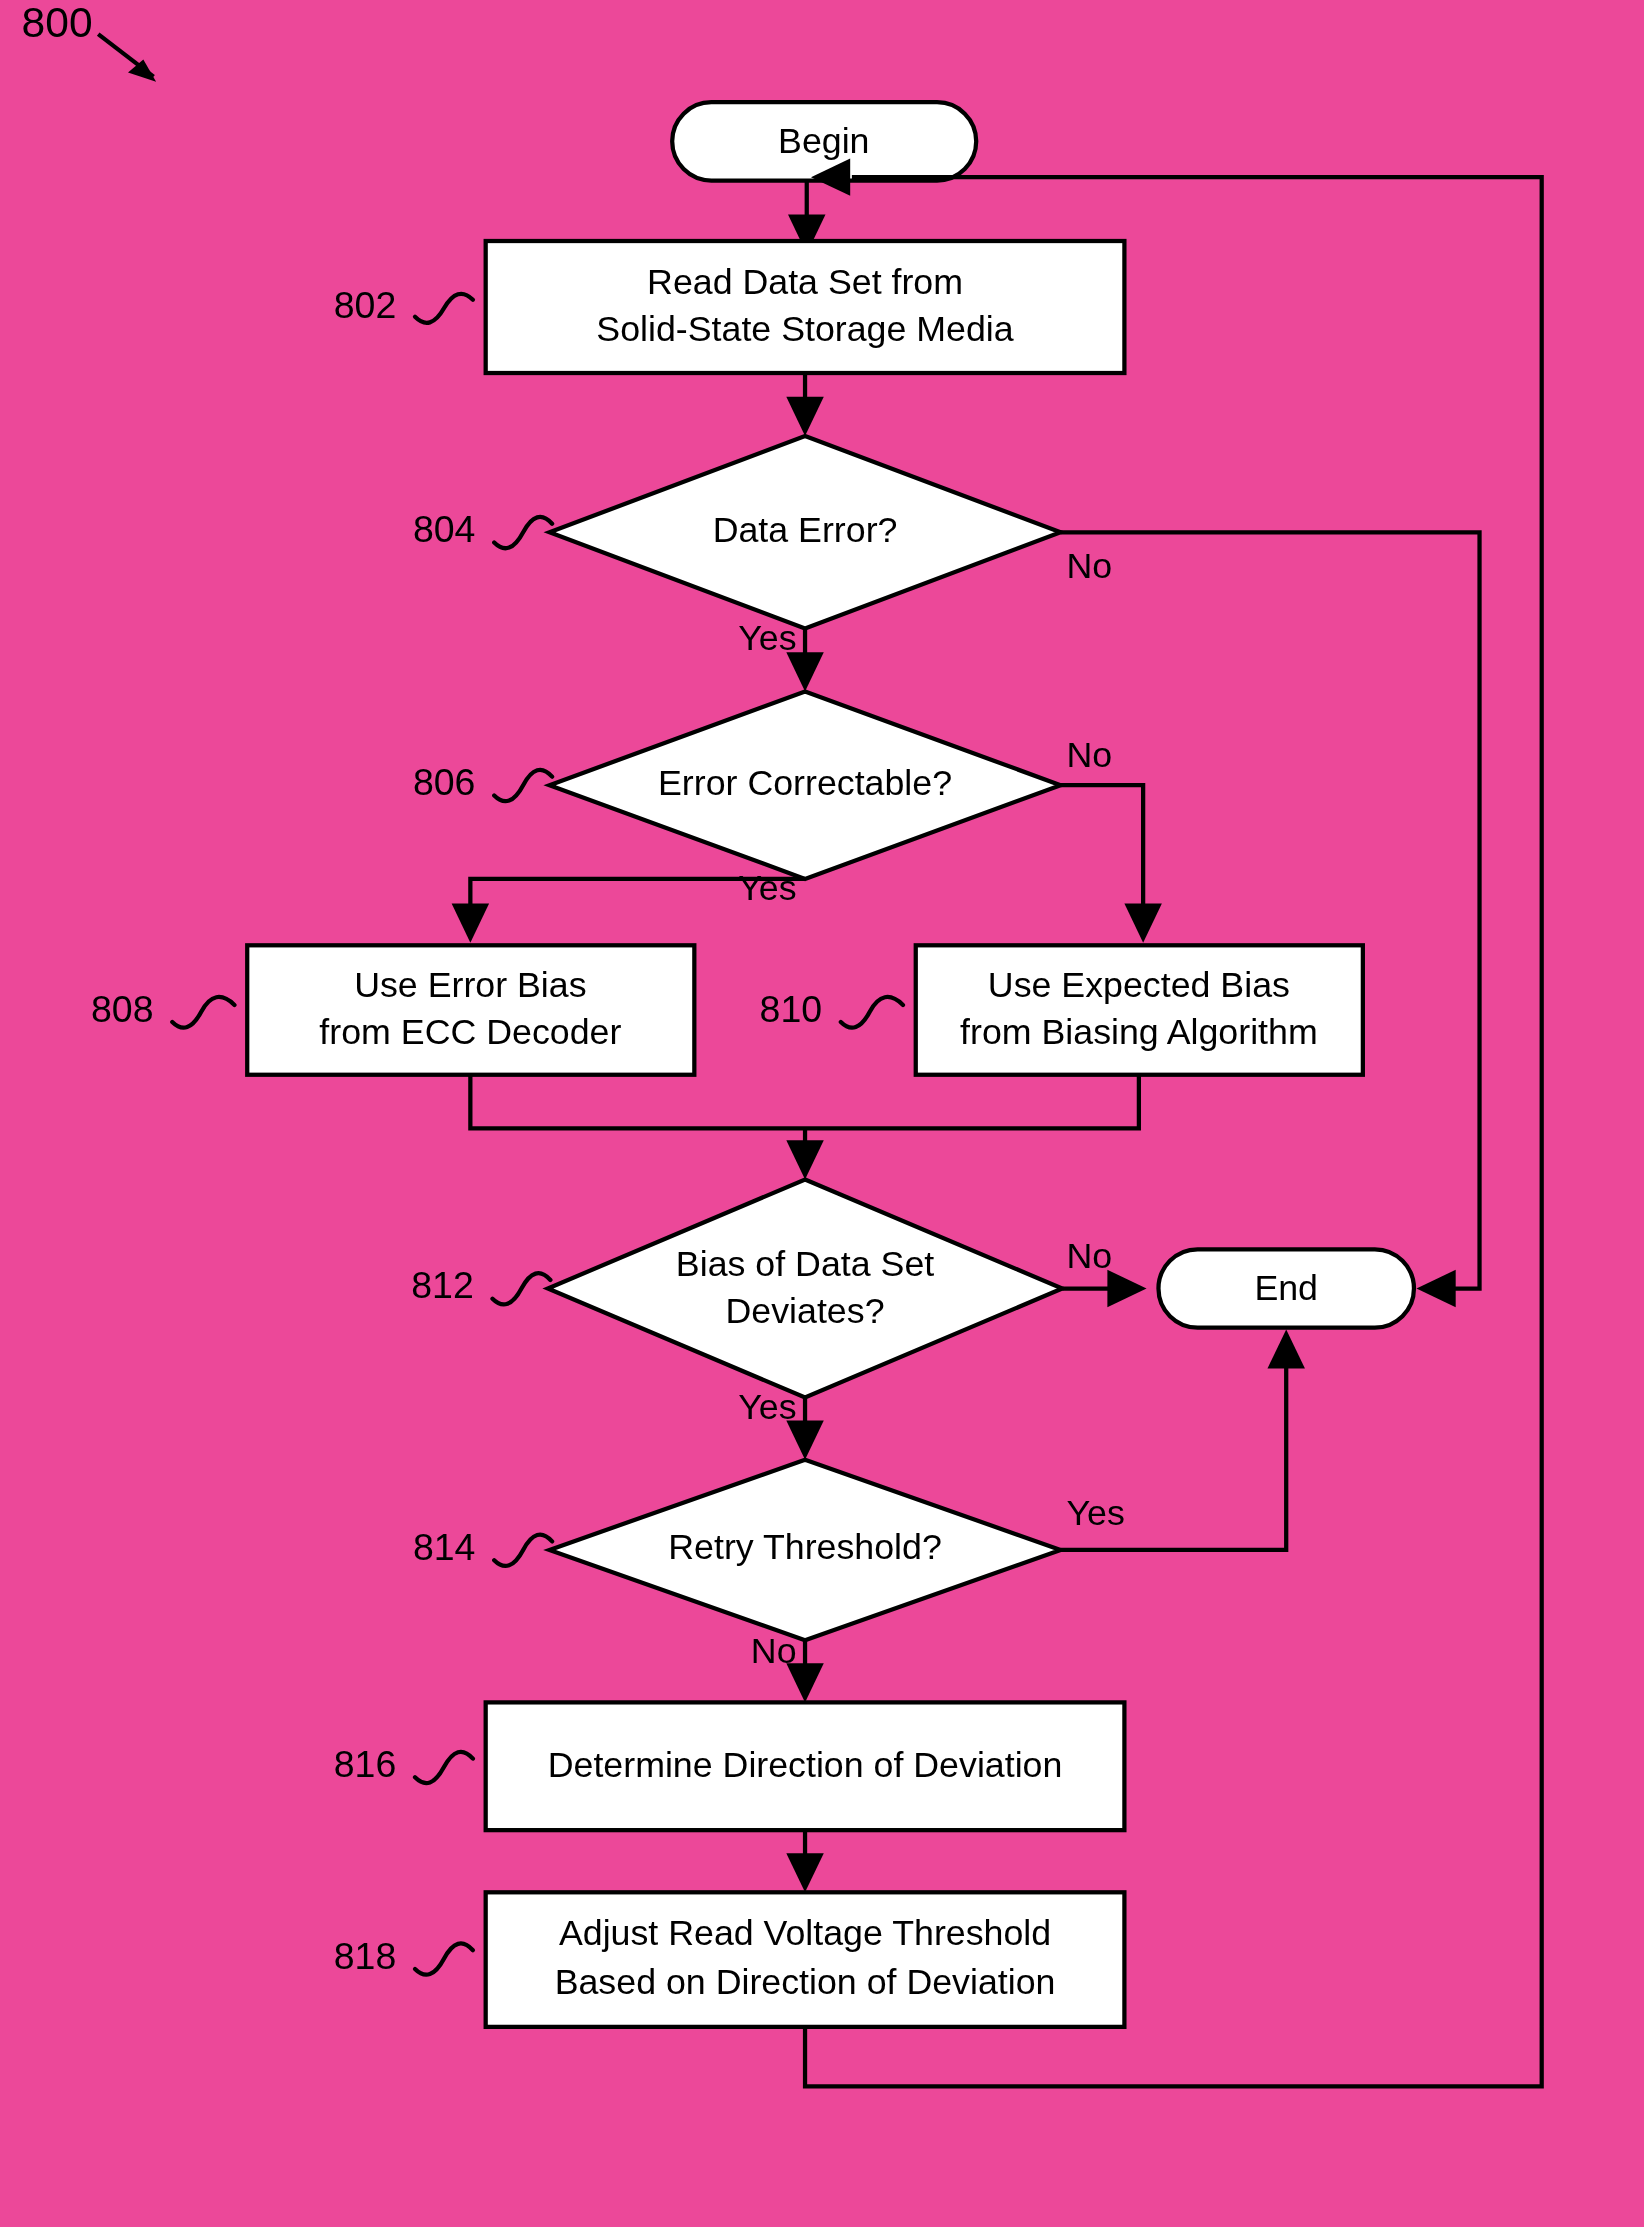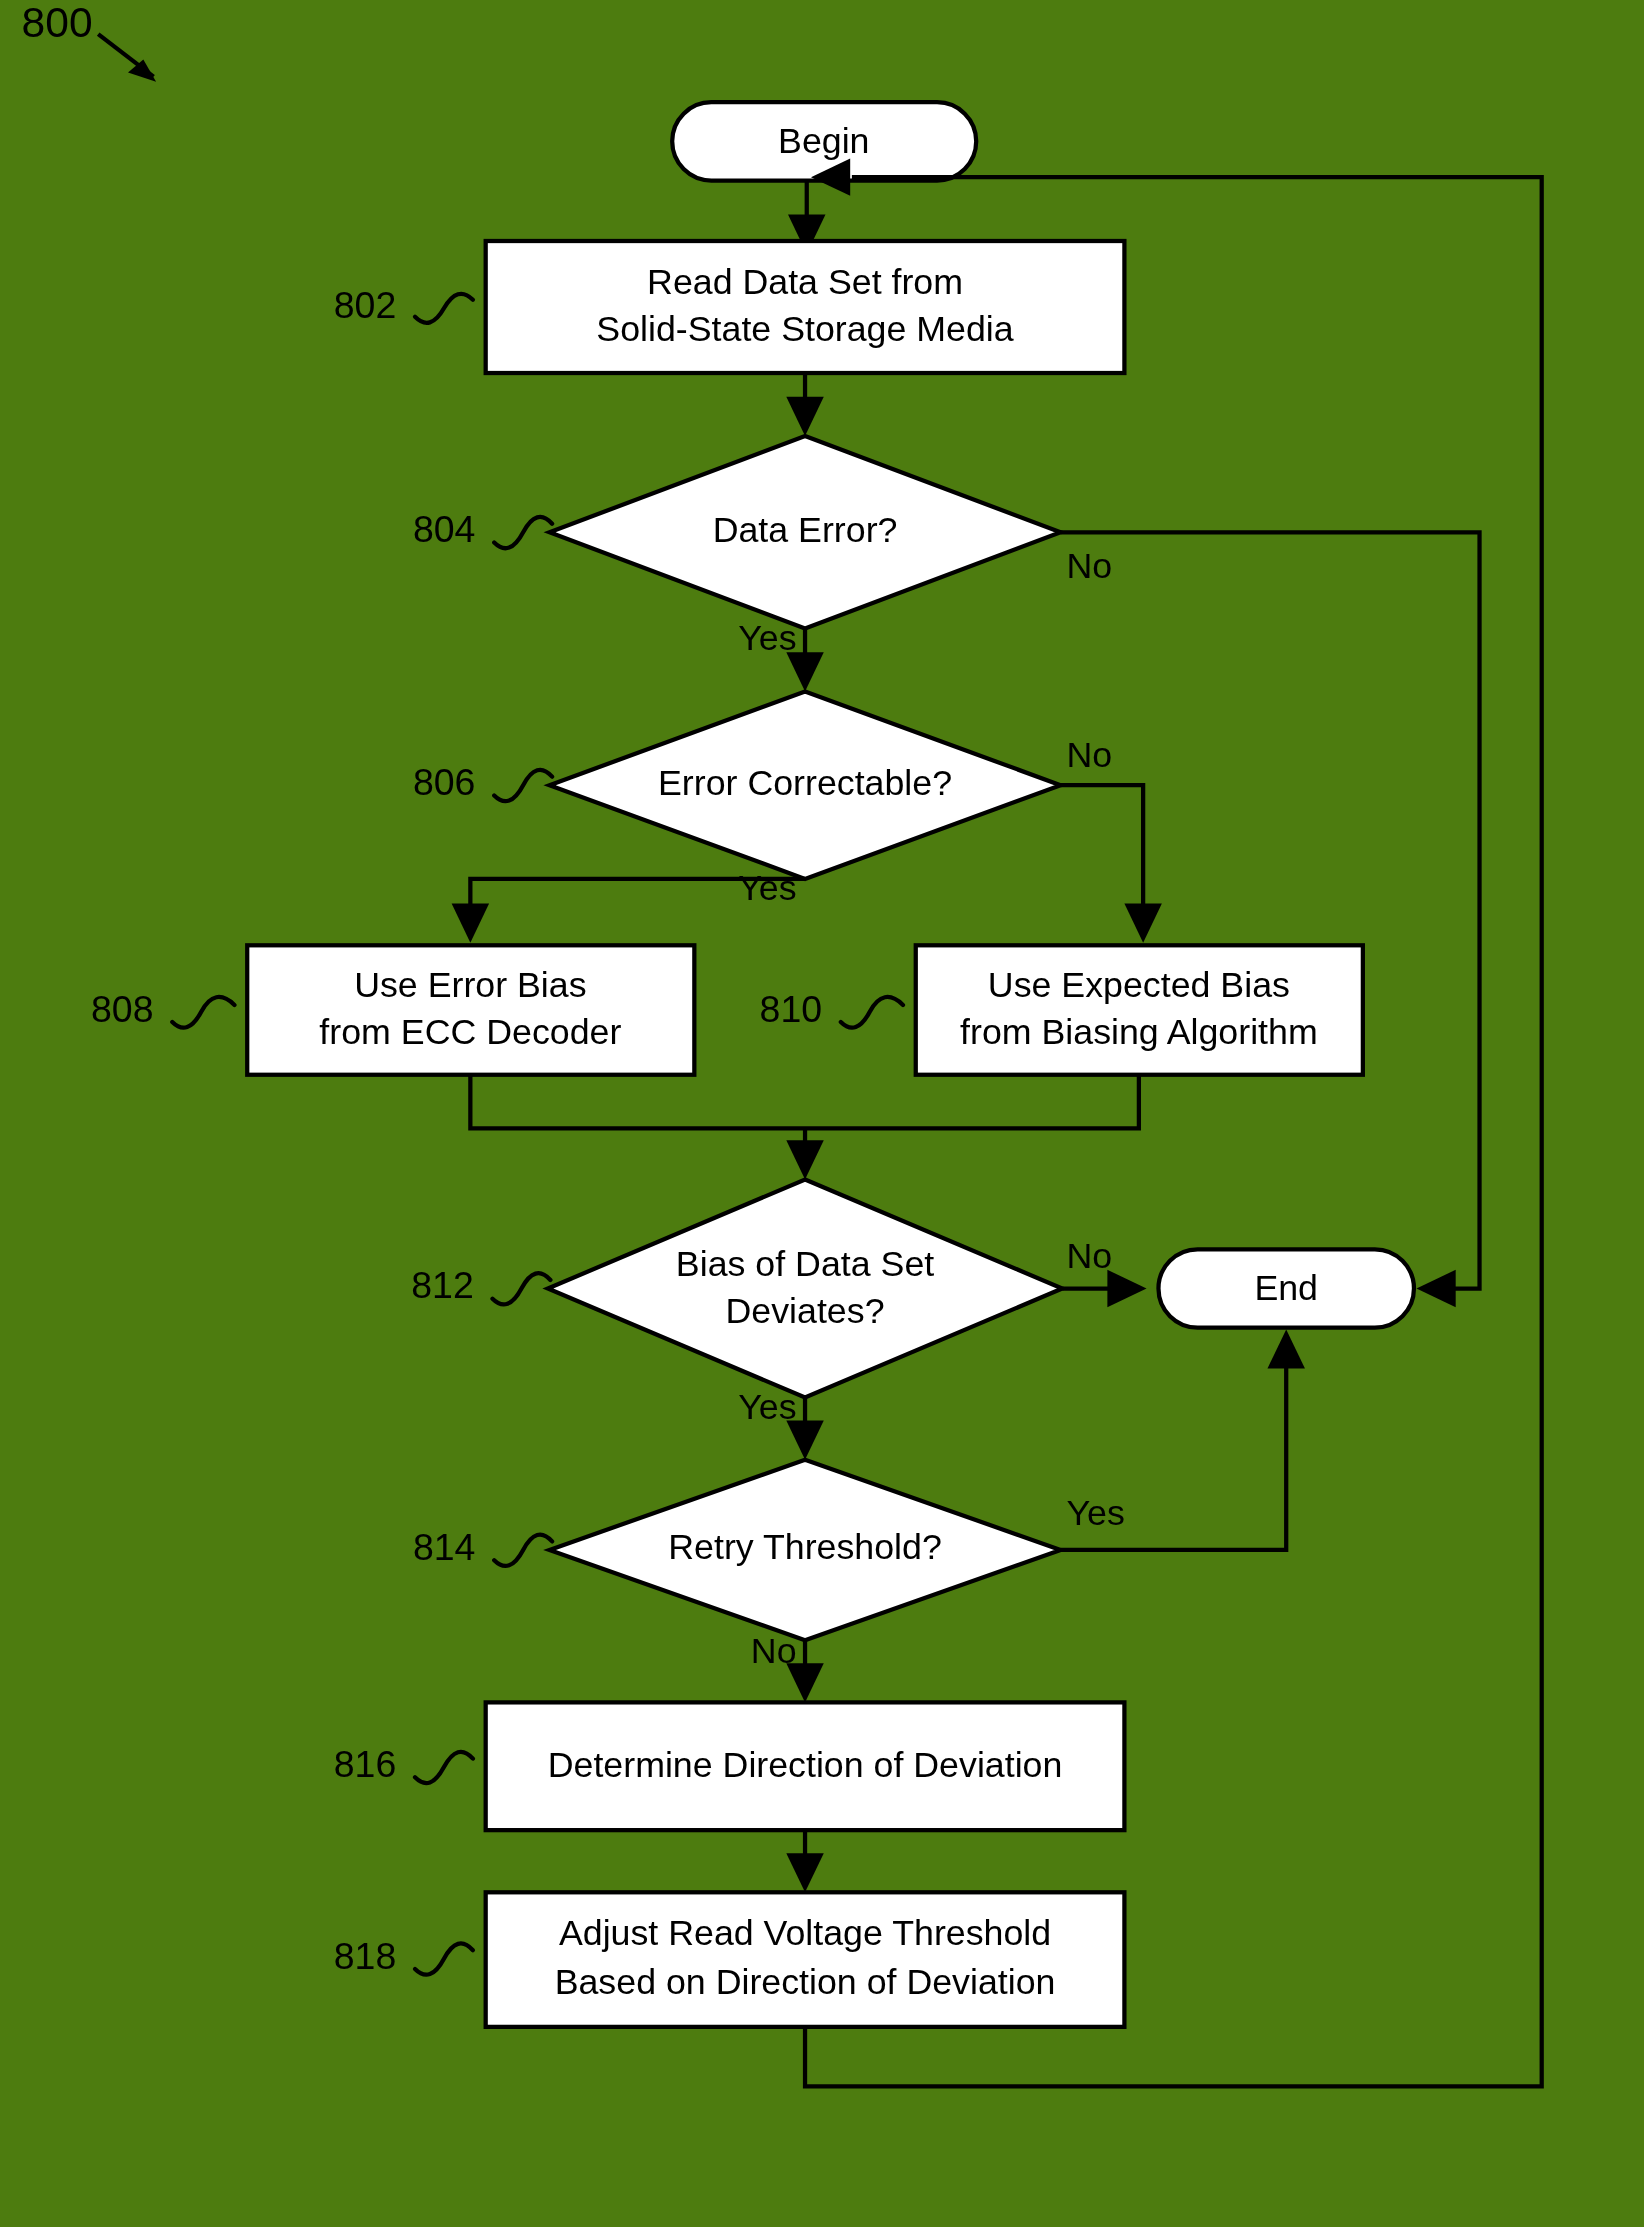--- a/index.html
+++ b/index.html
@@ -11,21 +11,21 @@
   body {
     width: 1645px;
     height: 2227px;
     font-family: "Liberation Sans", sans-serif;
     overflow: hidden;
   }
   #figure-root {
     position: relative;
     width: 1645px;
     height: 2227px;
-    background: #4d7c0f;
+    background: #ec4899;
   }
   svg#flowchart {
     display: block;
     width: 1645px;
     height: 2227px;
   }
   .shape-line {
     fill: #ffffff;
     stroke: #000000;
     stroke-width: 5;

